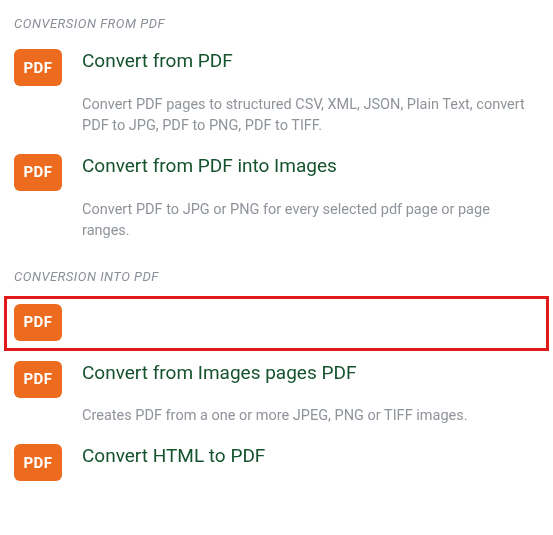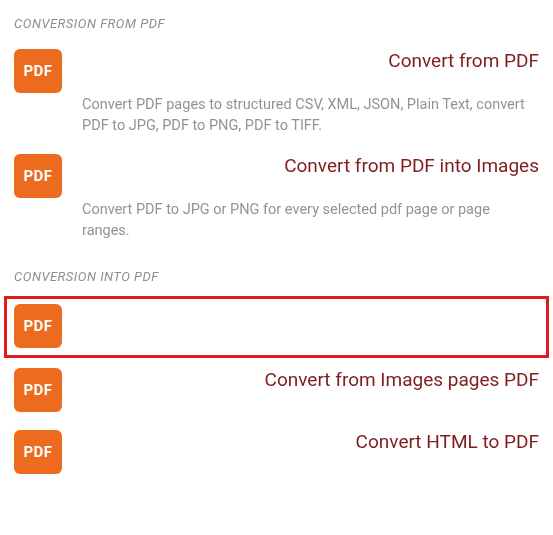--- a/index.html
+++ b/index.html
@@ -23,43 +23,42 @@
       font-style: italic;
     }
     .list-item {
       display: flex;
       align-items: flex-start;
       padding: 8px 14px 10px 14px;
       cursor: pointer;
     }
     .icon-box {
       width: 48px;
-      height: 44px;
+      height: 37px;
       background: #ec6b1e;
       border-radius: 6px;
       display: flex;
       align-items: center;
       justify-content: center;
       flex-shrink: 0;
       color: #ffffff;
       font-weight: 700;
       font-size: 15px;
       letter-spacing: 0.5px;
     }
     .item-text {
       margin-left: 20px;
       flex: 1;
       min-width: 0;
     }
     .item-title {
       font-size: 19px;
-      color: #7f1d1d;
+      color: #14532d;
       line-height: 1.25;
       margin-bottom: 4px;
-      text-align: right;
     }
     .item-desc {
       font-size: 14.5px;
       color: #8f949b;
       line-height: 1.45;
       margin-top: 21px;
     }
     .highlighted {
       outline: 3px solid #e11a1a;
       outline-offset: -3px;
@@ -96,20 +95,21 @@
 <div class="section-header">CONVERSION INTO PDF</div>
 
 <div class="list-item highlighted">
   <div class="icon-box">PDF</div>
 </div>
 
 <div class="list-item">
   <div class="icon-box">PDF</div>
   <div class="item-text">
     <div class="item-title">Convert from Images pages PDF</div>
+    <div class="item-desc">Creates PDF from a one or more JPEG, PNG or TIFF images.</div>
   </div>
 </div>
 
 <div class="list-item">
   <div class="icon-box">PDF</div>
   <div class="item-text">
     <div class="item-title">Convert HTML to PDF</div>
   </div>
 </div>
 

